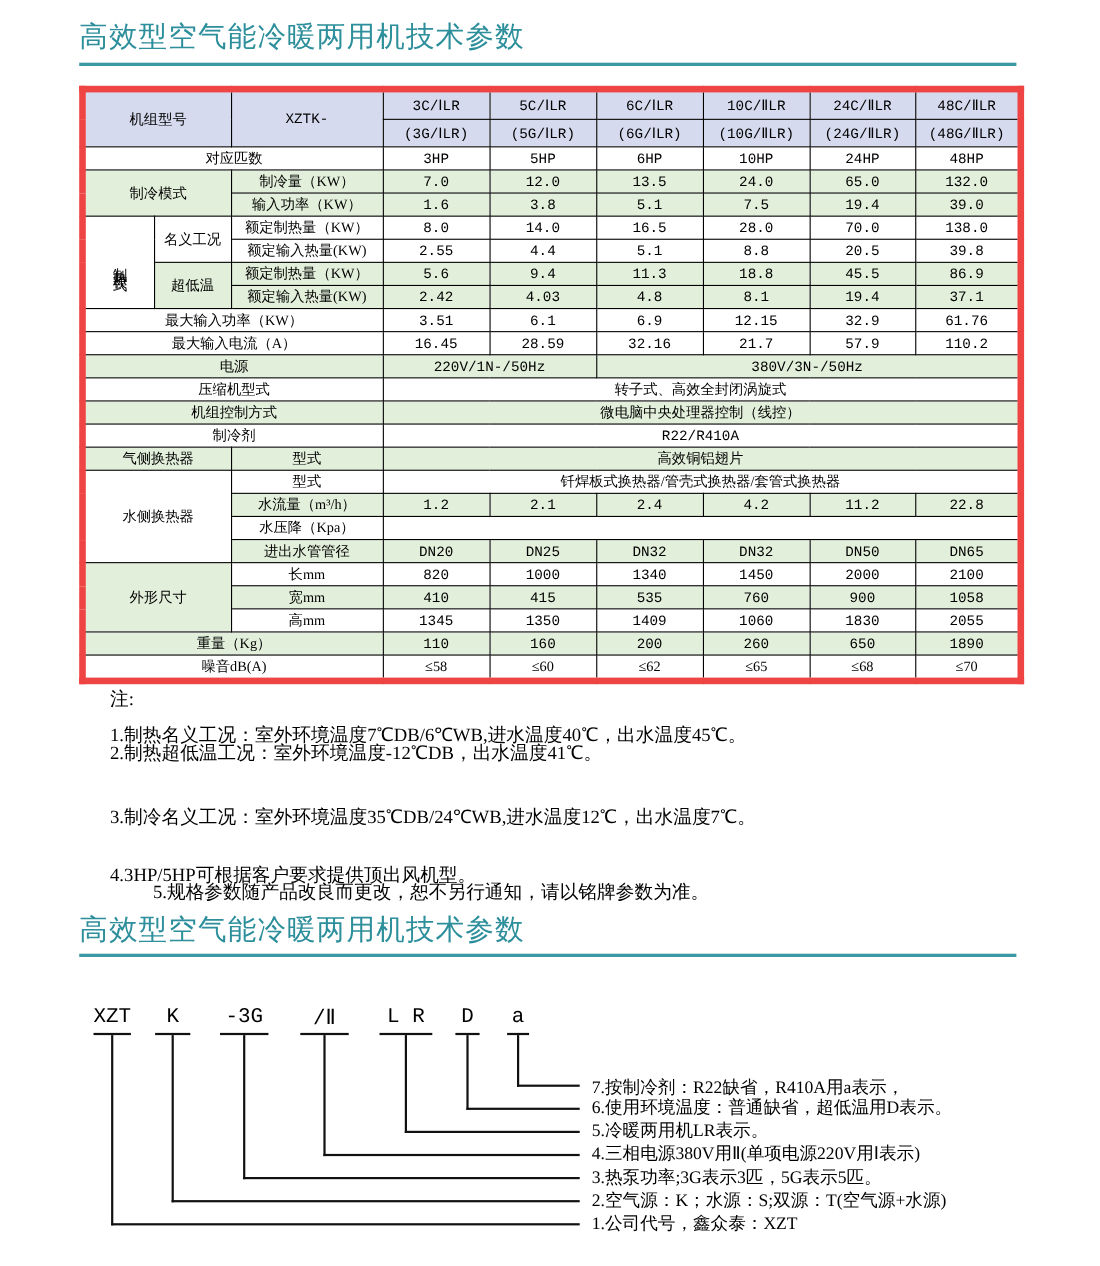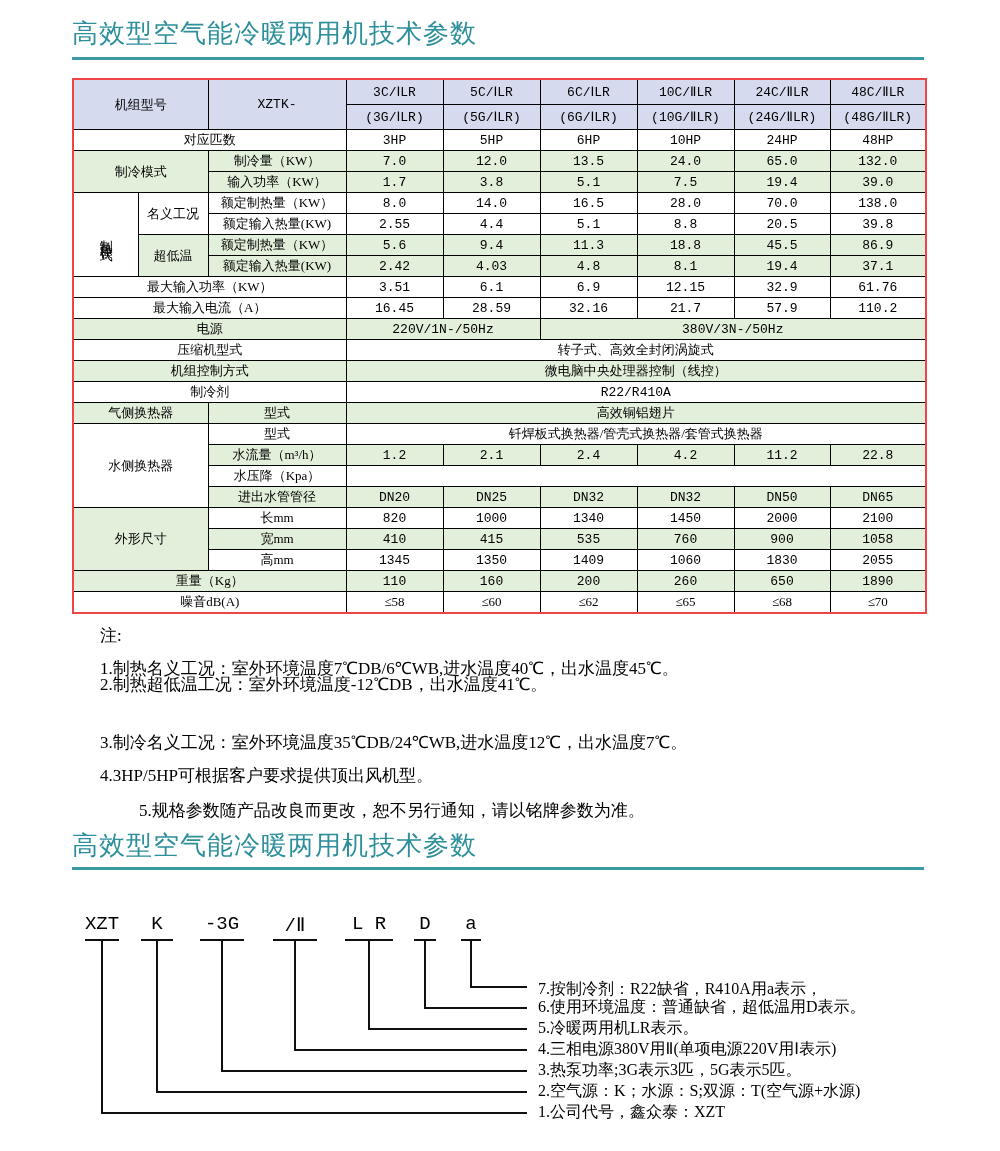--- a/index.html
+++ b/index.html
@@ -3,21 +3,21 @@
 <meta charset="utf-8">
 <style>
   html,body{margin:0;padding:0;background:#ffffff;}
   .sheet{position:relative;width:1000px;height:1151px;background:#ffffff;overflow:hidden;
          font-family:"Liberation Serif",serif;color:#000;}
   .sec-title{position:absolute;left:72px;font-size:26px;letter-spacing:1px;color:#2d8f9b;white-space:nowrap;}
   .rule{position:absolute;left:72px;width:852px;height:3px;background:#3a99a4;}
 
   
   table.spec{position:absolute;left:72px;top:78px;width:853px;border-collapse:collapse;
-             table-layout:fixed;border:2px solid #ef4444;}
+             table-layout:fixed;border:6px solid #ef4444;}
   table.spec td{border:1px solid #000;text-align:center;vertical-align:middle;
                 font-size:13px;height:20px;padding:0 1px;overflow:hidden;white-space:nowrap;}
   table.spec tr.hh td{height:24px;}
   .lav{background:#d6daee;}
   .grn{background:#e2efda;}
   .code{font-family:"Liberation Mono",monospace;font-size:13px;letter-spacing:0;}
   .vert{writing-mode:vertical-rl;text-orientation:upright;letter-spacing:3px;}
 
   
   .note-line{position:absolute;left:100px;font-size:17px;white-space:nowrap;}
@@ -82,21 +82,21 @@
       <td class="grn">制冷量（KW）</td>
       <td class="grn code">7.0</td>
       <td class="grn code">12.0</td>
       <td class="grn code">13.5</td>
       <td class="grn code">24.0</td>
       <td class="grn code">65.0</td>
       <td class="grn code">132.0</td>
     </tr>
     <tr>
       <td class="grn">输入功率（KW）</td>
-      <td class="grn code">1.7</td>
+      <td class="grn code">1.6</td>
       <td class="grn code">3.8</td>
       <td class="grn code">5.1</td>
       <td class="grn code">7.5</td>
       <td class="grn code">19.4</td>
       <td class="grn code">39.0</td>
     </tr>
     <tr>
       <td class="vert" rowspan="4">制热模式</td>
       <td rowspan="2">名义工况</td>
       <td>额定制热量（KW）</td>
@@ -248,21 +248,21 @@
       <td>≤68</td>
       <td>≤70</td>
     </tr>
   </tbody>
     </table>
 
   <div class="note-line" style="top:624px;">注:</div>
   <div class="note-line" style="top:656px;">1.制热名义工况：室外环境温度7℃DB/6℃WB,进水温度40℃，出水温度45℃。</div>
   <div class="note-line" style="top:673px;">2.制热超低温工况：室外环境温度-12℃DB，出水温度41℃。</div>
   <div class="note-line" style="top:730px;">3.制冷名义工况：室外环境温度35℃DB/24℃WB,进水温度12℃，出水温度7℃。</div>
-  <div class="note-line" style="top:764px;">4.3HP/5HP可根据客户要求提供顶出风机型。</div>
+  <div class="note-line" style="top:784px;">4.3HP/5HP可根据客户要求提供顶出风机型。</div>
   <div class="note-line" style="top:799px;margin-left:39px;">5.规格参数随产品改良而更改，恕不另行通知，请以铭牌参数为准。</div>
 
   <div class="sec-title" style="top:828px;">高效型空气能冷暖两用机技术参数</div>
   <div class="rule" style="top:867px;"></div>
 
   <div class="tok" style="left:57px;">XZT</div>
   <div class="tok" style="left:112px;">K</div>
   <div class="tok" style="left:177px;">-3G</div>
   <div class="tok" style="left:250px;">/Ⅱ</div>
   <div class="tok" style="left:324px;">L R</div>

